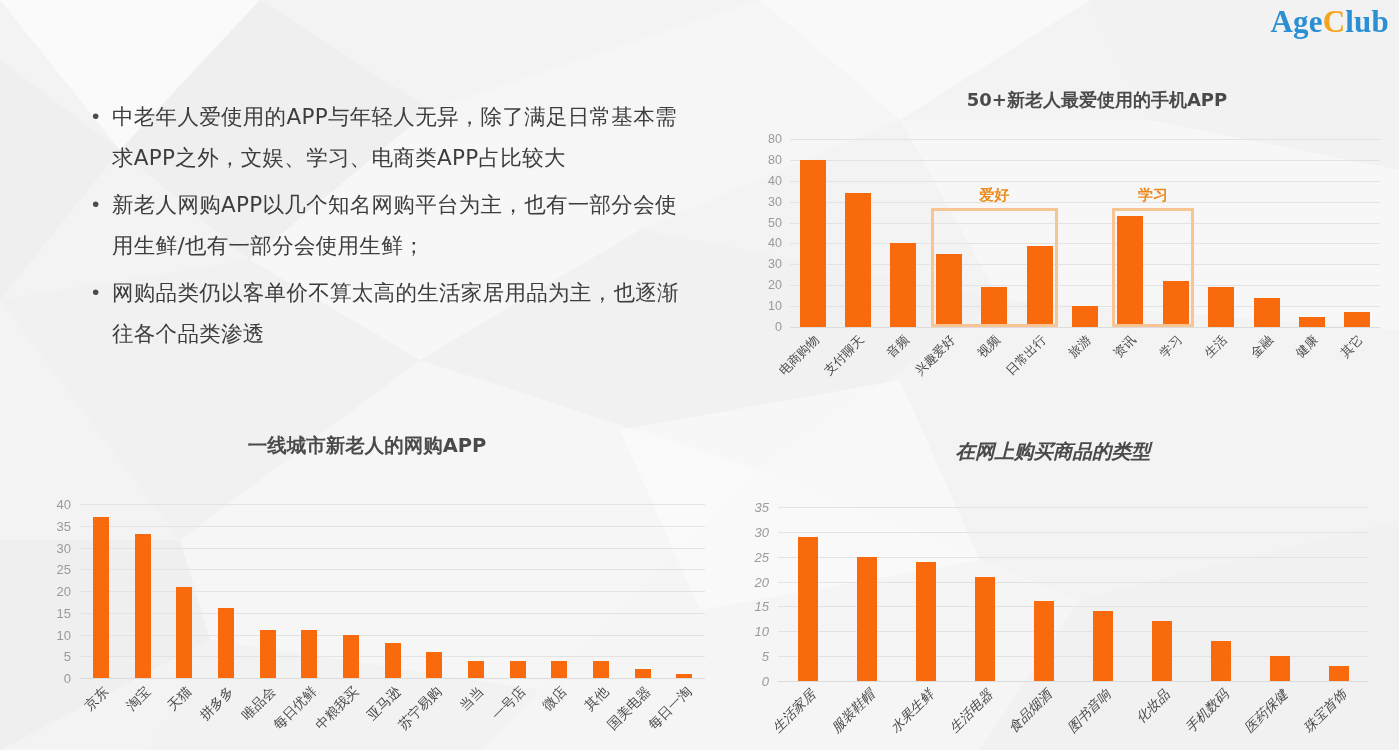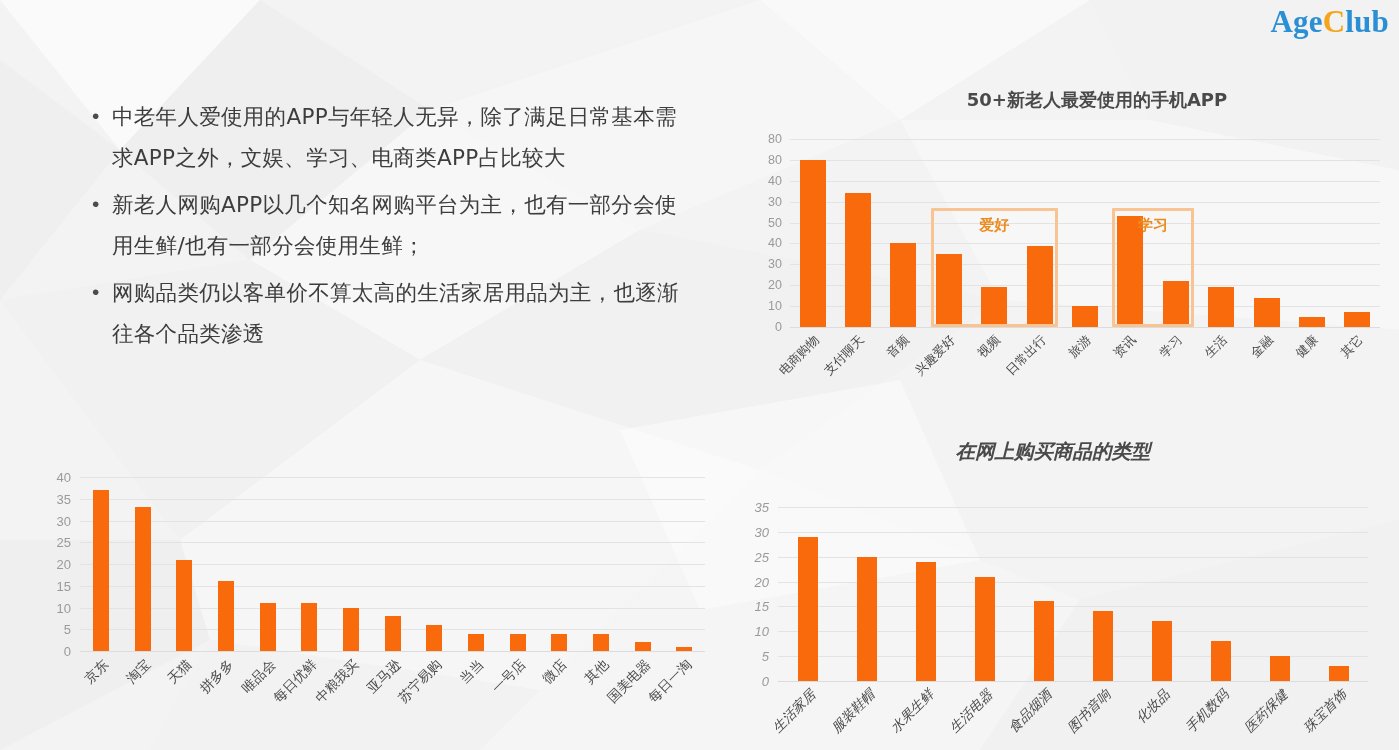--- a/index.html
+++ b/index.html
@@ -100,21 +100,20 @@
     border-radius: 1px;
     pointer-events: none;
   }
   .hllabel {
     position: absolute;
     color: #eb8b1e;
     font-weight: bold;
     font-size: 15px;
     white-space: nowrap;
     font-family: "DejaVu Sans", "Liberation Sans", sans-serif;
-    margin-top: 30px;
   }
 
   
   #chart-apps        { left: 742px; top: 88px;  width: 650px; height: 300px; }
   #chart-apps .chart-title { font-size: 18px; margin-left: 60px; }
   #chart-apps .plot  { left: 48px; top: 27px; width: 590px; height: 188px; }
 
   #chart-shopapp     { left: 22px;  top: 432px; width: 690px; height: 310px; }
   #chart-shopapp .chart-title { font-size: 19.5px; }
   #chart-shopapp .plot { left: 58px; top: 45px; width: 625px; height: 174px; }
@@ -226,20 +225,21 @@
         <div class="bar" title="其它: 7" style="left: 554.308px; width: 26px; height: 14.6222px; background: rgb(249, 106, 12);"></div>
         <div class="xlabel" style="left: 565.308px; top: 193px; font-size: 12.5px; transform-origin: right top; transform: translateX(-100%) rotate(-45deg);">其它</div>
         <div class="hlbox" style="left: 140.692px; width: 127.077px; top: 68.9333px; height: 119.067px; border-color: rgb(248, 196, 147);"></div>
         <div class="hllabel" style="left: 204.231px; top: 46.9333px; transform: translateX(-50%); color: rgb(235, 139, 30);">爱好</div>
         <div class="hlbox" style="left: 322.231px; width: 81.6923px; top: 68.9333px; height: 119.067px; border-color: rgb(248, 196, 147);"></div>
         <div class="hllabel" style="left: 363.077px; top: 46.9333px; transform: translateX(-50%); color: rgb(235, 139, 30);">学习</div>
       </div>
   </div>
 
   <div class="chart" id="chart-shopapp">
+    <div class="chart-title">一线城市新老人的网购APP</div>
     <div class="plot">
         <div class="gridline zero" style="top: 174px;"></div>
         <div class="ytick" style="top: 174px; right: 634px; width: 50px; font-size: 13px;">0</div>
         <div class="gridline" style="top: 152.25px;"></div>
         <div class="ytick" style="top: 152.25px; right: 634px; width: 50px; font-size: 13px;">5</div>
         <div class="gridline" style="top: 130.5px;"></div>
         <div class="ytick" style="top: 130.5px; right: 634px; width: 50px; font-size: 13px;">10</div>
         <div class="gridline" style="top: 108.75px;"></div>
         <div class="ytick" style="top: 108.75px; right: 634px; width: 50px; font-size: 13px;">15</div>
         <div class="gridline" style="top: 87px;"></div>

